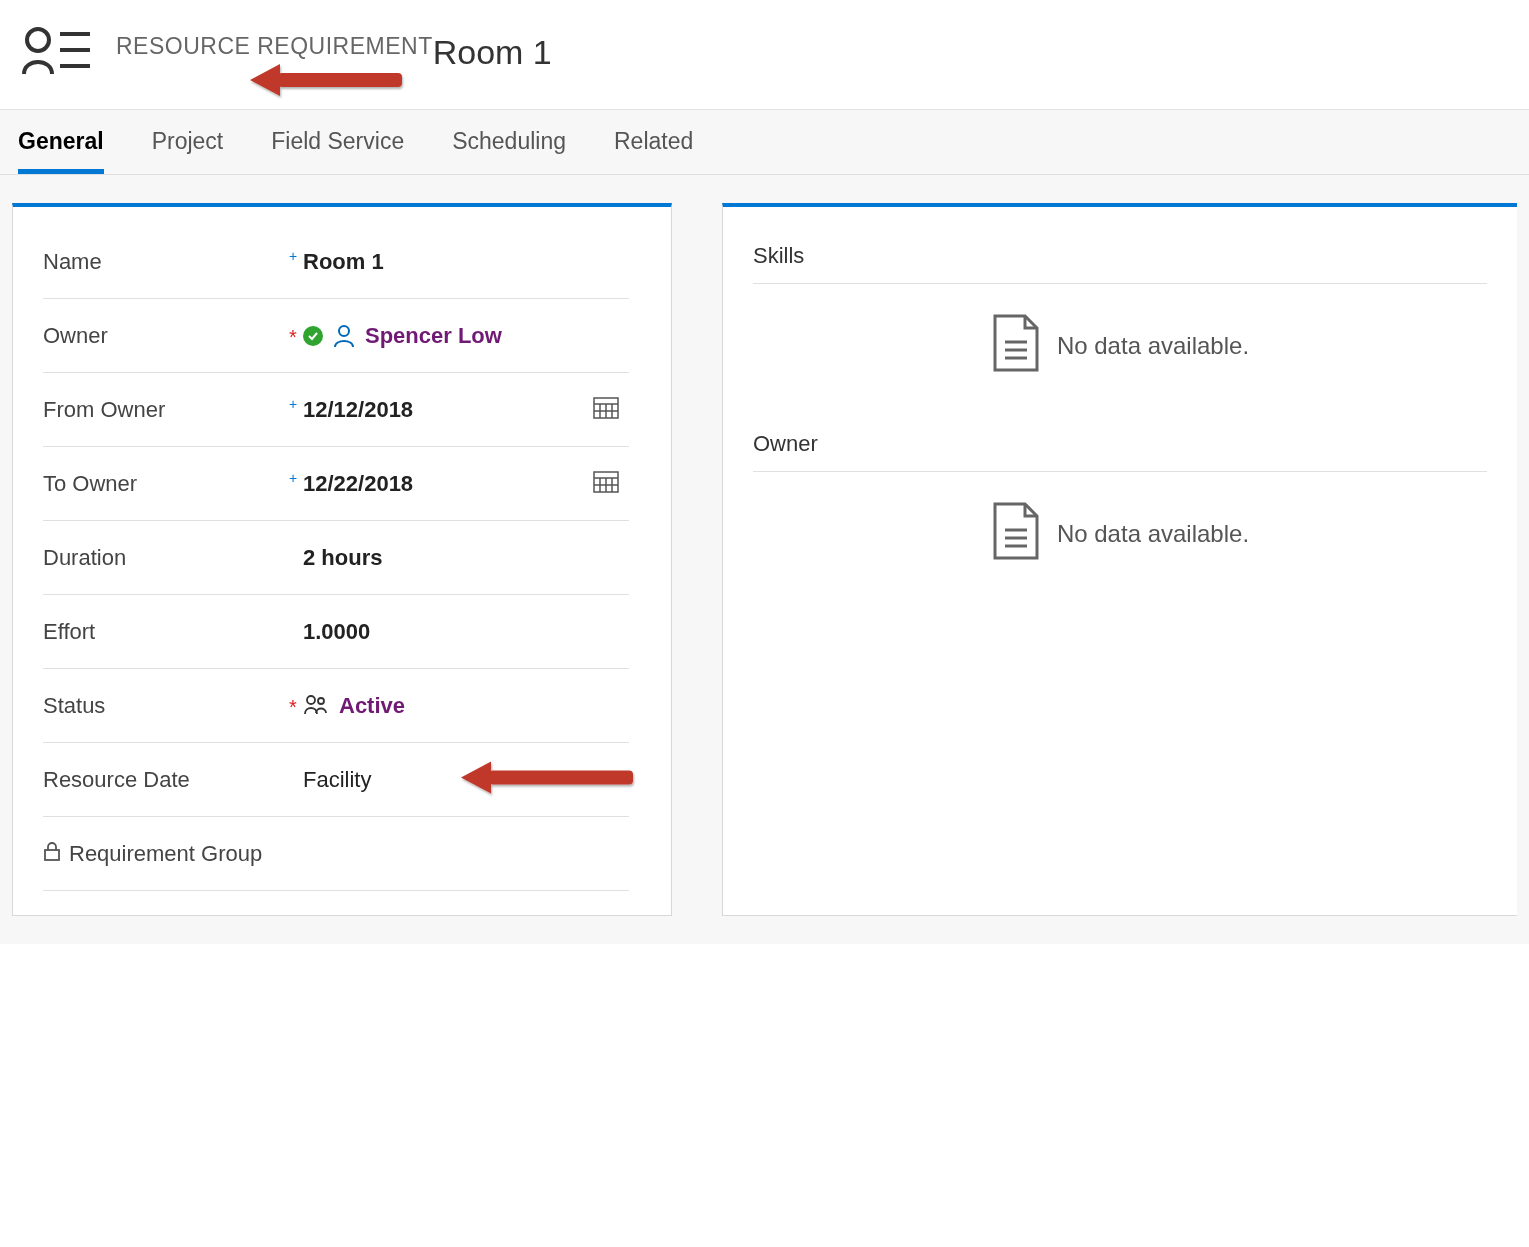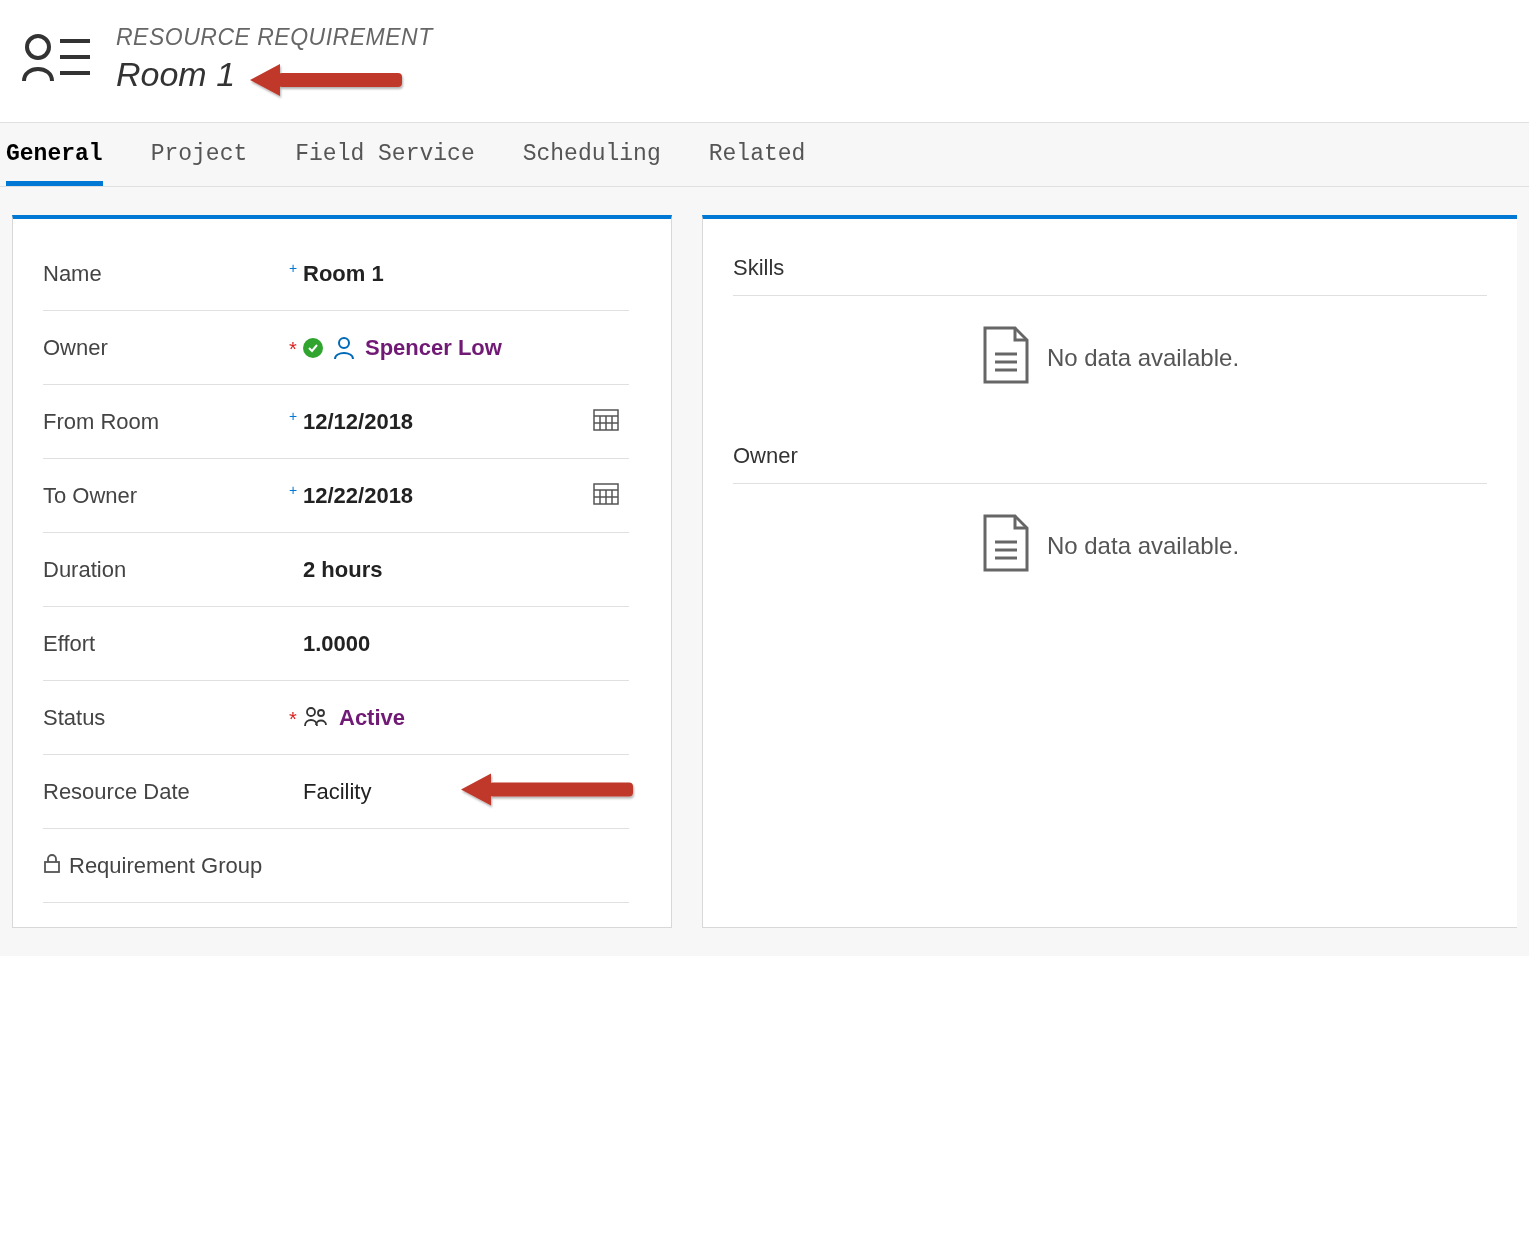--- a/index.html
+++ b/index.html
@@ -12,22 +12,20 @@
   .header {
     display: flex;
     align-items: center;
     padding: 24px 20px 28px 20px;
     gap: 24px;
     position: relative;
   }
   .header-icon svg { width: 72px; height: 52px; }
   .header-text {
     display: flex;
-    flex-direction: column;
-    font-style: italic;
   }
   .entity-type {
     font-size: 23px;
     color: #666;
     letter-spacing: 0.5px;
     margin-bottom: 4px;
   }
   .record-title {
     font-size: 34px;
     color: #333;
@@ -37,22 +35,21 @@
     position: absolute;
     left: 250px;
     top: 58px;
   }
   .tabbar {
     background: #f7f7f7;
     border-top: 1px solid #e0e0e0;
     border-bottom: 1px solid #e0e0e0;
     display: flex;
     gap: 48px;
-    padding: 0 6px;
-    font-family: Liberation Mono, monospace;
+    padding: 0 18px;
   }
   .tab {
     padding: 18px 0 14px 0;
     font-size: 23px;
     color: #555;
     cursor: pointer;
     border-bottom: 5px solid transparent;
   }
   .tab.active {
     color: #000;
@@ -73,20 +70,21 @@
   }
   .panel-left {
     width: 660px;
     padding: 18px 42px 24px 30px;
   }
   .panel-right {
     flex: 1;
     width: 800px;
     padding: 18px 30px 24px 30px;
     border-right: none;
+    margin-left: 20px;
   }
   .field-row {
     display: flex;
     align-items: center;
     min-height: 74px;
     border-bottom: 1px solid #e0e0e0;
     position: relative;
   }
   .field-row:last-child { border-bottom: 1px solid #e0e0e0; }
   .field-label-cell {
@@ -219,21 +217,21 @@
             <circle cx="11" cy="7" r="5"></circle>
               <path d="M2 23 C2 15 20 15 20 23"></path>
           </svg>
         </span>
         <span>Spencer Low</span>
       </div>
     </div>
 
     <div class="field-row">
       <div class="field-label-cell">
-        <span class="field-label">From Room</span>
+        <span class="field-label">From Owner</span>
       </div>
       <span class="marker plus">+</span>
       <div class="field-value">
         <span>12/12/2018</span>
         <span class="date-icon">
           <svg width="26" height="24" viewBox="0 0 26 24" stroke="#555" stroke-width="1.5" fill="none">
             <rect x="1" y="3" width="24" height="20"></rect>
               <line x1="1" y1="9" x2="25" y2="9"></line>
             <line x1="7" y1="9" x2="7" y2="23"></line>
               <line x1="13" y1="9" x2="13" y2="23"></line>

